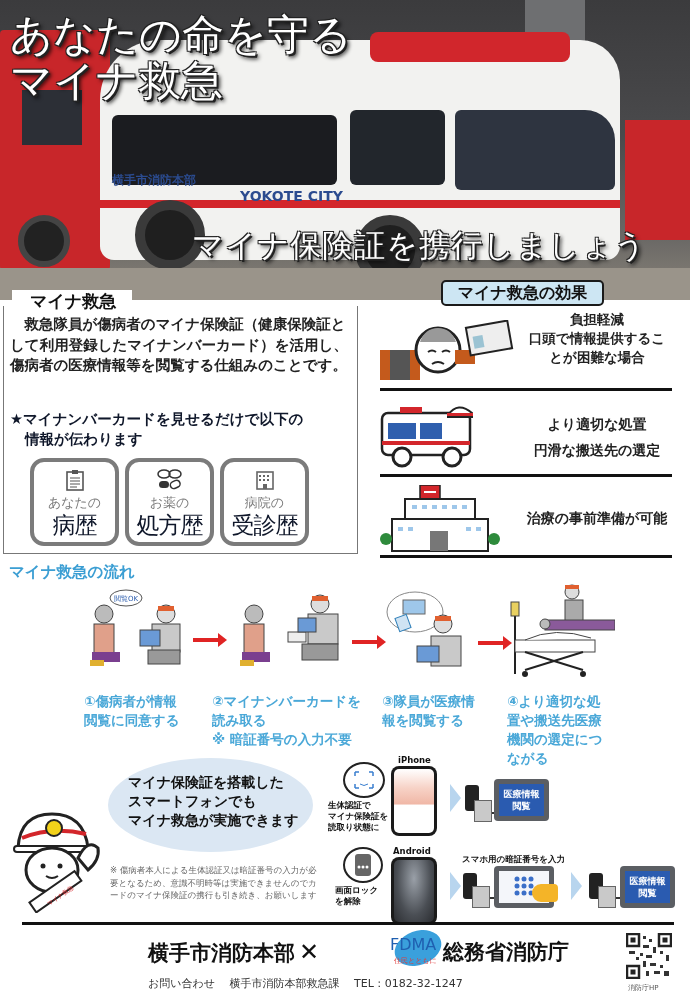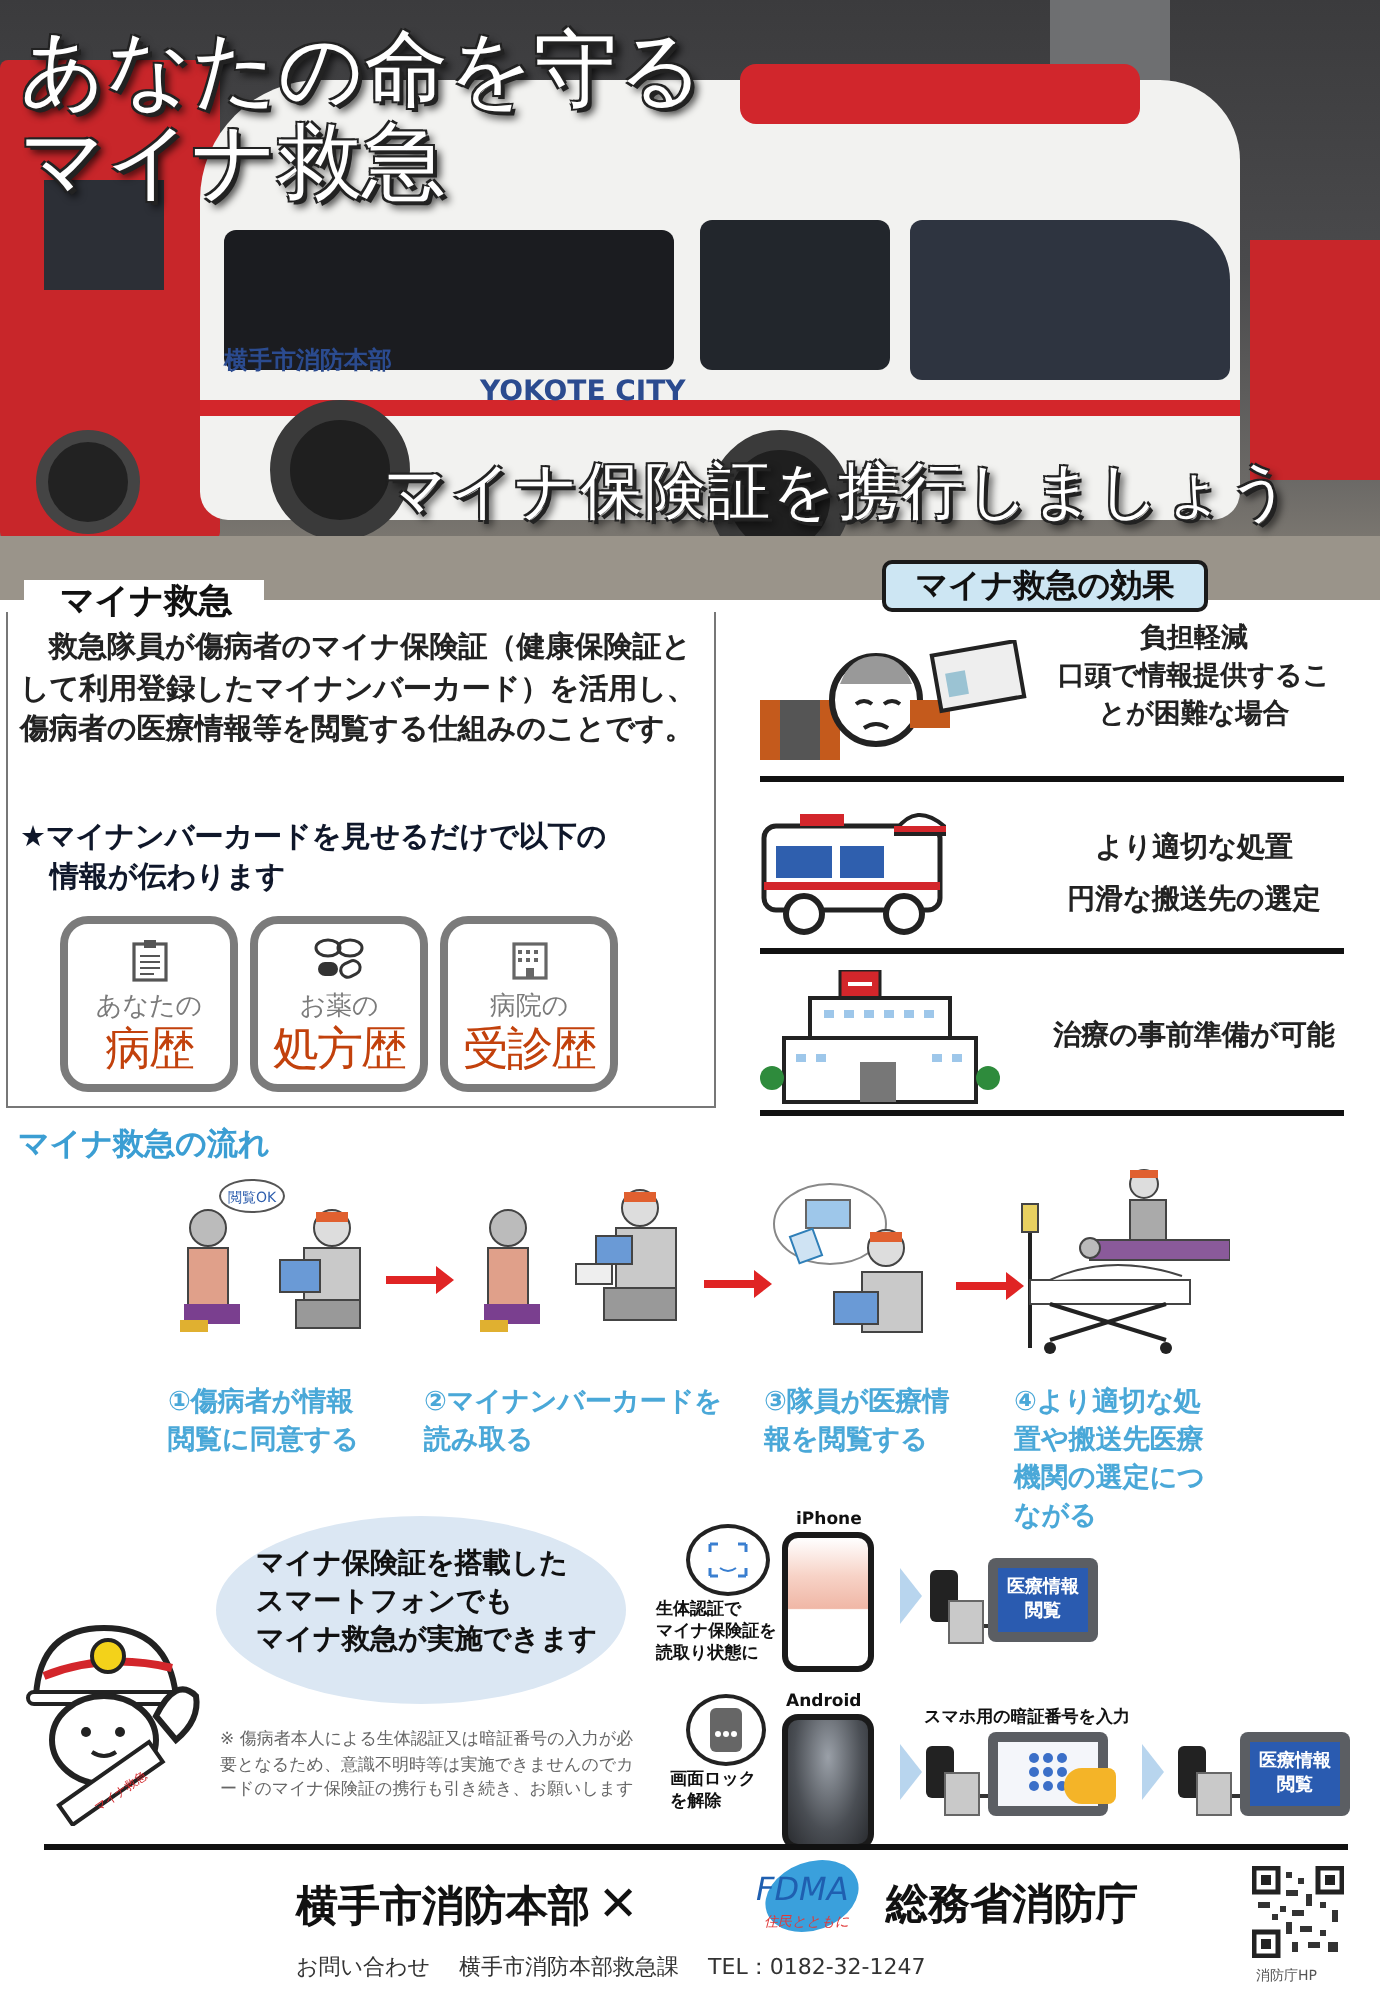--- a/index.html
+++ b/index.html
@@ -35,21 +35,21 @@
     
     .mq-tab { position:absolute; left:12px; top:290px; width:120px; height:22px; background:#fff; font-size:17px; font-weight:bold; padding-left:18px; line-height:22px; z-index:2; }
     .mq-box { position:absolute; left:3px; top:306px; width:355px; height:248px; background:#fff; border:1.5px solid #777; border-top:none; }
     .mq-desc { position:absolute; left:10px; top:314px; width:340px; font-size:14.5px; line-height:20.5px; font-weight:bold; color:#222; }
     .mq-star { position:absolute; left:10px; top:409px; width:340px; font-size:14.5px; line-height:20px; font-weight:bold; color:#0f172a; }
     .mq-star .indent { display:block; padding-left:15px; }
     .info-cards { position:absolute; left:30px; top:458px; display:flex; gap:6px; }
     .info-card { width:89px; height:88px; border:4px solid #7b7b7b; border-radius:14px; background:#fff; display:flex; flex-direction:column; align-items:center; justify-content:flex-start; padding-top:6px; }
     .info-card .ic { height:24px; display:flex; align-items:center; justify-content:center; }
     .info-card .small { font-size:13px; color:#7b7b7b; margin-top:2px; }
-    .info-card .big { font-size:23px; color:#c2410c; line-height:26px; letter-spacing:-1px; }
+    .info-card .big { font-size:23px; color:#0f172a; line-height:26px; letter-spacing:-1px; }
 
     
     .eff-tab { position:absolute; left:441px; top:280px; width:163px; height:26px; background:#cde6f3; border:2px solid #1a1a1a; border-radius:5px;
       font-size:16px; font-weight:bold; text-align:center; line-height:22px; color:#111; z-index:2; }
     .eff-panel { position:absolute; left:358px; top:306px; width:332px; height:250px; background:#fff; }
     .eff-row { position:absolute; left:22px; width:292px; border-bottom:3px solid #111; }
     .eff-row .illus { position:absolute; left:0; }
     .eff-row .text { position:absolute; right:0; text-align:center; font-size:13.5px; font-weight:bold; line-height:19px; color:#222; }
     .r1 { top:310px; height:81px; } .r2 { top:391px; height:86px; } .r3 { top:477px; height:81px; }
 
@@ -76,21 +76,21 @@
     .reader { position:absolute; width:18px; height:22px; background:#c9c9c9; border:1px solid #666; }
     .seg-line { position:absolute; height:1.5px; background:#333; }
     .big-phone { position:absolute; width:46px; height:70px; background:#1a1a1a; border-radius:8px; padding:3px; }
     .big-phone .in { width:100%; height:100%; border-radius:5px; }
 
     .rule { position:absolute; left:22px; width:652px; height:3px; background:#111; }
 
     
     .footer-main { position:absolute; left:148px; top:938px; font-size:21px; font-weight:bold; color:#111; white-space:nowrap; }
     .footer-main .x { font-size:24px; margin:0 4px; }
-    .fdma { position:absolute; left:372px; top:930px; width:64px; height:36px;font-style:italic; }
+    .fdma { position:absolute; left:384px; top:930px; width:64px; height:36px; }
     .footer-gov { position:absolute; left:443px; top:938px; font-size:21px; font-weight:bold; color:#111; }
     .contact { position:absolute; left:148px; top:976px; font-size:11px; color:#333; white-space:nowrap; }
     .qr { position:absolute; left:626px; top:933px; width:46px; height:46px; }
     .qr-label { position:absolute; left:628px; top:983px; font-size:7px; color:#555; }
   </style>
 </head>
 <body>
 
 <div class="hero">
   <div class="wall-l">
@@ -307,20 +307,21 @@
     </svg>
 </div>
 
 <div class="flow-label" style="left:84px; top:692px;">
   <div>①傷病者が情報</div>
   <div>閲覧に同意する</div>
 </div>
 <div class="flow-label" style="left:212px; top:692px;">
   <div>②マイナンバーカードを</div>
   <div>読み取る</div>
+  <div>※ 暗証番号の入力不要</div>
 </div>
 <div class="flow-label" style="left:382px; top:692px;">
   <div>③隊員が医療情</div>
   <div>報を閲覧する</div>
 </div>
 <div class="flow-label" style="left:507px; top:692px;">
   <div>④より適切な処</div>
   <div>置や搬送先医療</div>
   <div>機関の選定につ</div>
   <div>ながる</div>

